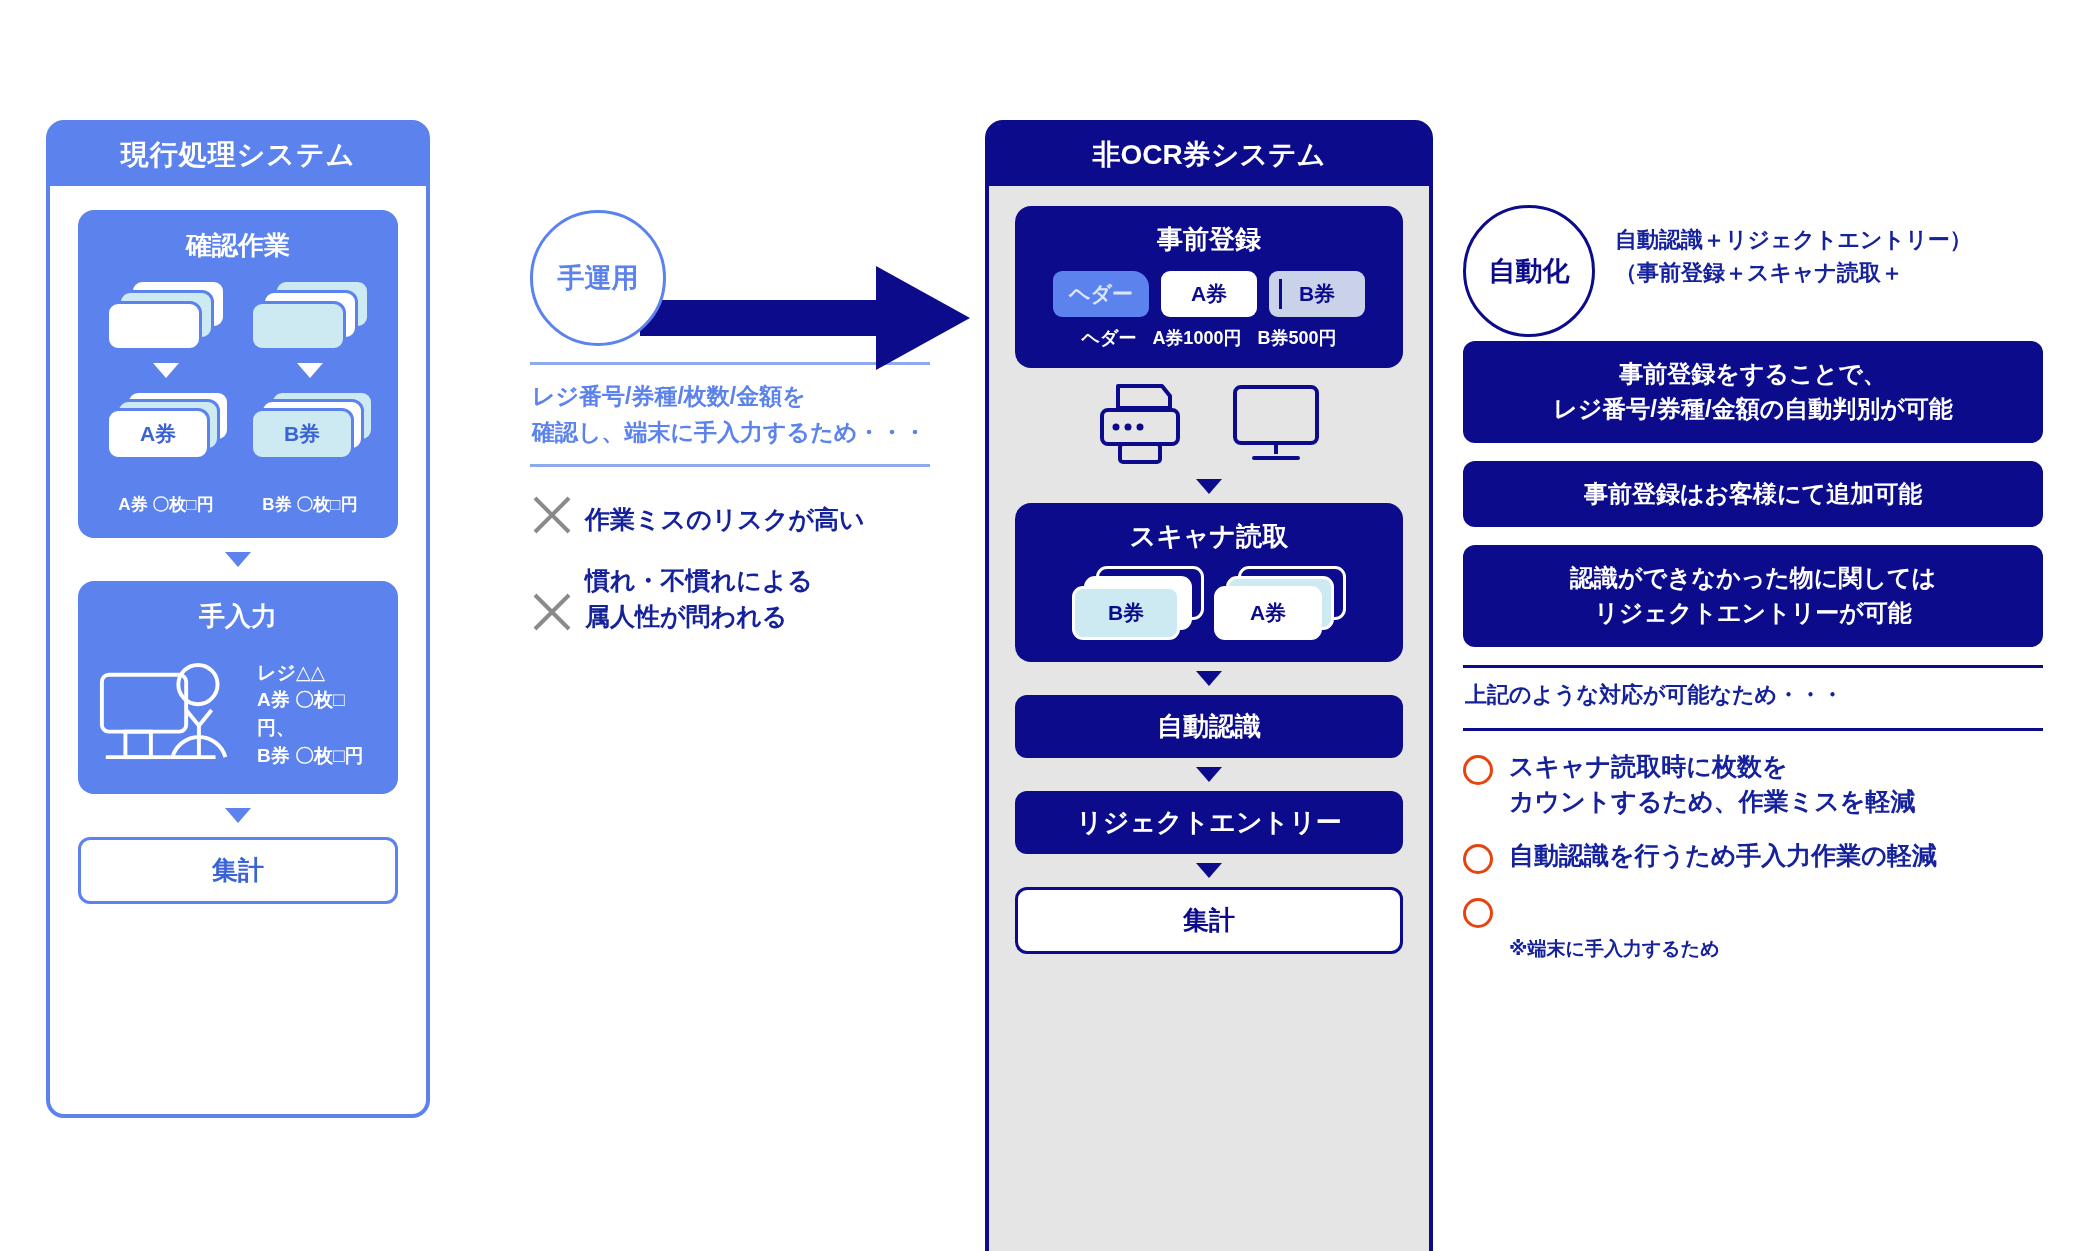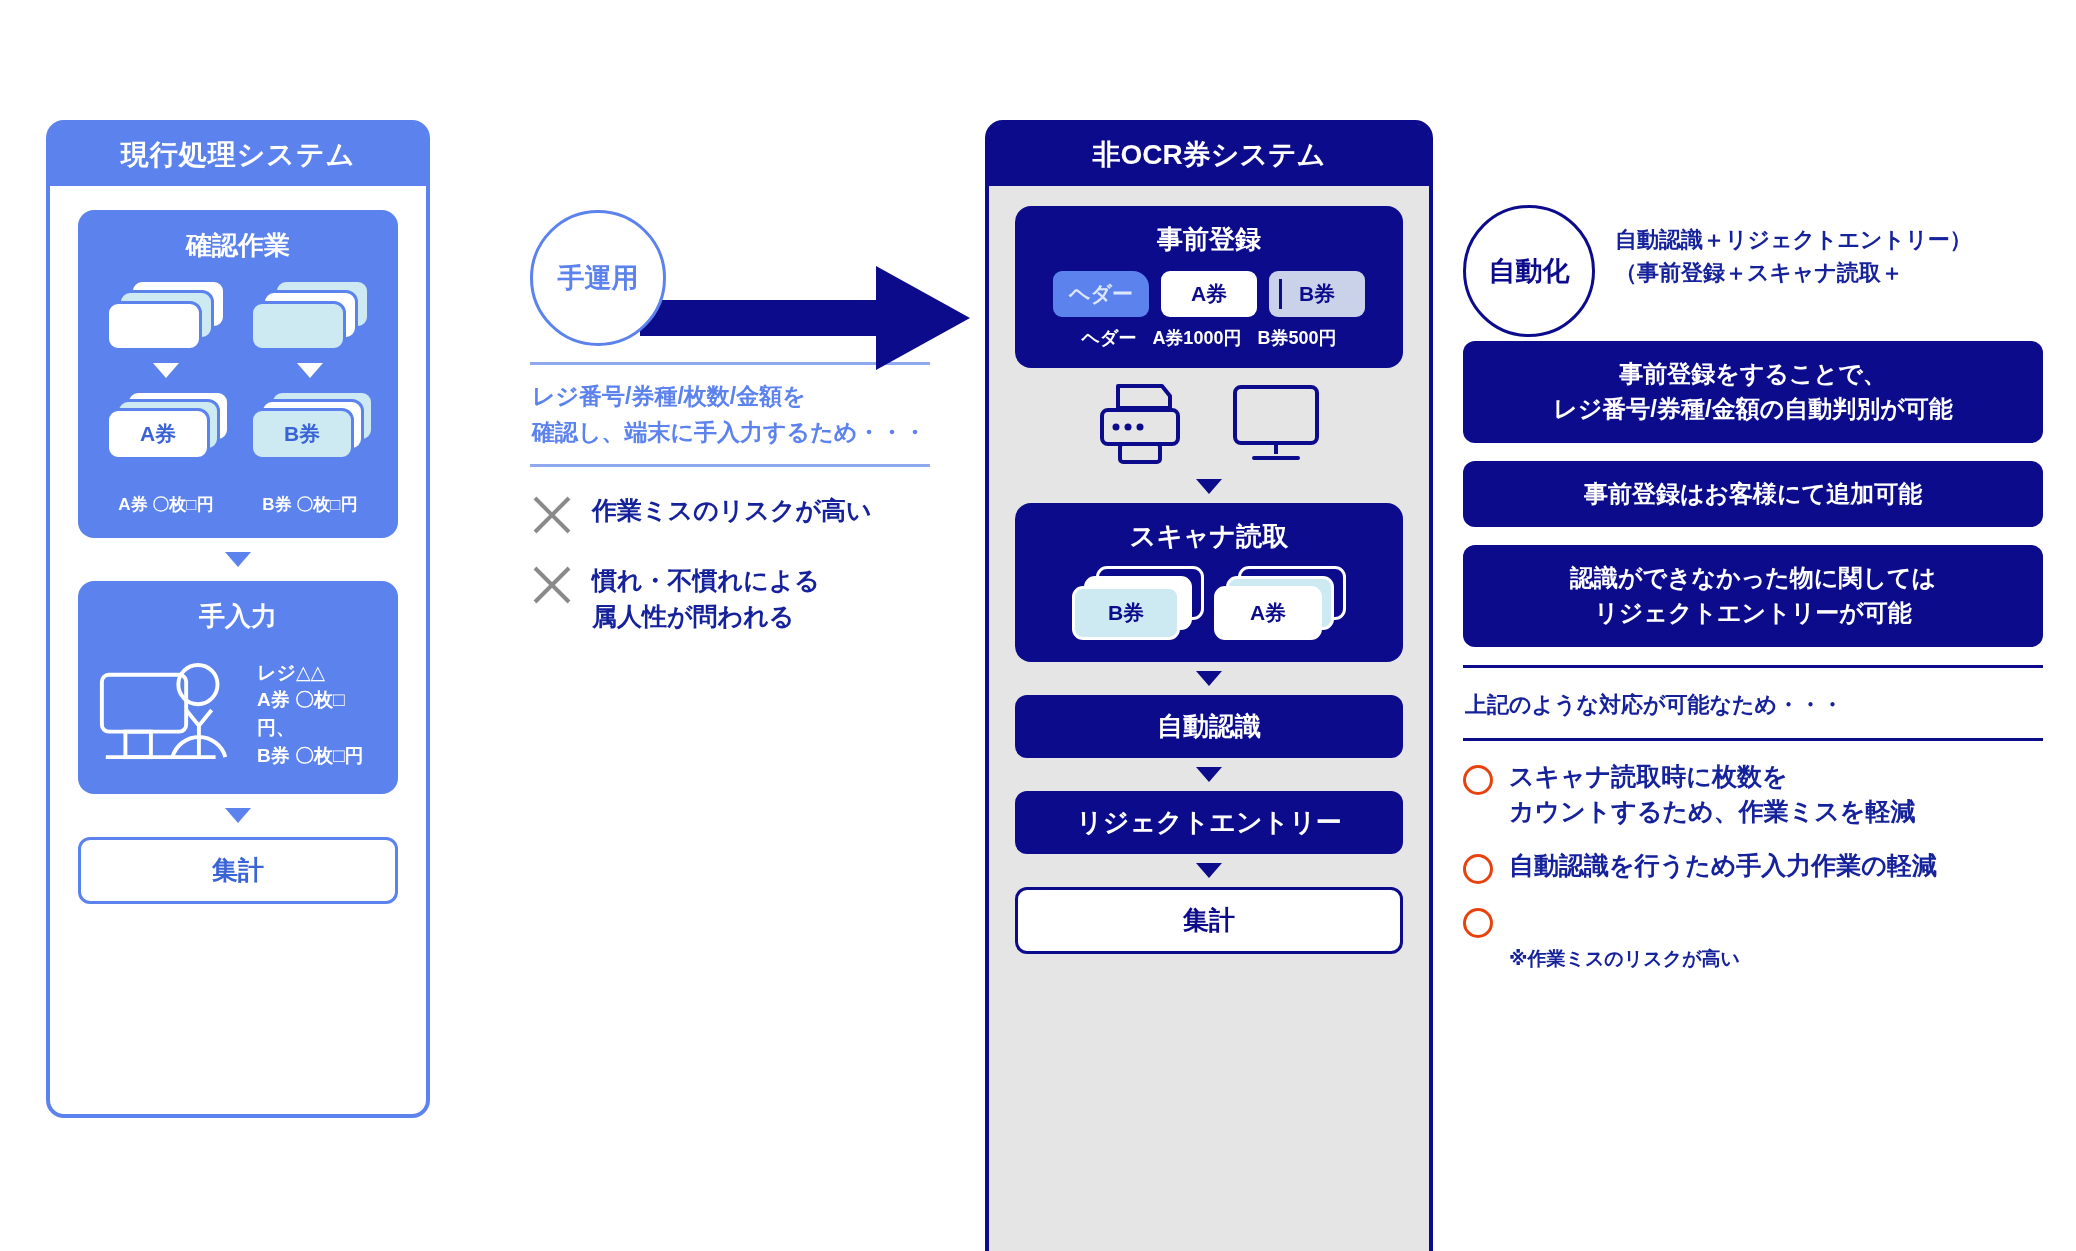--- a/index.html
+++ b/index.html
@@ -99,21 +99,21 @@
     display: flex; align-items: center; justify-content: center;
     color: #5b82ed; font-weight: bold; font-size: 27px; z-index: 3;
   }
   .big-arrow { position: absolute; left: 110px; top: 48px; z-index: 2; }
 
   .hr-blue { height: 3px; background: #8fa9ef; margin: 0; }
   .note-blue {
     color: #5b82ed; font-weight: bold; font-size: 23px; line-height: 1.55;
     padding: 14px 2px;
   }
-  .x-item { display: flex; align-items: flex-start; gap: 18px; margin-top: 26px; }
+  .x-item { display: flex; align-items: flex-end; gap: 11px; margin-top: 26px; }
   .x-item .xm { flex: 0 0 auto; }
   .x-item .xt { color: #16229b; font-weight: bold; font-size: 25px; line-height: 1.42; }
 
   
   .panel-mid {
     position: absolute; left: 985px; top: 120px;
     width: 448px; height: 1169px;
     border: 4px solid #0b0b8c; border-radius: 18px; background: #e5e5e5;
   }
   .panel-mid-head {
@@ -184,21 +184,21 @@
   .auto-note {
     position: absolute; left: 152px; top: 18px;
     color: #16229b; font-weight: bold; font-size: 22px; line-height: 1.5;
   }
   .bene {
     background: #0b0b8c; border-radius: 12px; color: #fff;
     font-weight: bold; font-size: 24px; line-height: 1.45;
     text-align: center; padding: 16px 12px; margin-bottom: 18px;
   }
   .sec-line { height: 3px; background: #0b0b8c; margin-top: 10px; }
-  .sec-cap { color: #16229b; font-weight: bold; font-size: 22px; padding: 22px 2px 8px; }
+  .sec-cap { color: #16229b; font-weight: bold; font-size: 22px; padding: 12px 2px 8px; }
   .circ-item { display: flex; align-items: flex-start; gap: 16px; margin-top: 18px; }
   .circ {
     flex: 0 0 auto; width: 30px; height: 30px; border-radius: 50%;
     border: 3px solid #e8430f; margin-top: 6px;
   }
   .circ-t { color: #16229b; font-weight: bold; font-size: 25px; line-height: 1.42; }
   .foot-note { color: #16229b; font-weight: bold; font-size: 19px; margin: 8px 0 0 46px; }
 </style>
 </head>
 <body>
@@ -397,16 +397,16 @@
       <div class="circ-t" style="white-space:pre-line">スキャナ読取時に枚数を
 カウントするため、作業ミスを軽減</div>
     </div>
     <div class="circ-item">
       <span class="circ"></span>
       <div class="circ-t">自動認識を行うため手入力作業の軽減</div>
     </div>
     <div class="circ-item">
       <span class="circ"></span>
     </div>
-    <div class="foot-note">※作業ミスのリスクが高い</div>
+    <div class="foot-note">※端末に手入力するため</div>
   </div>
 
 </div>
 
 </body></html>

